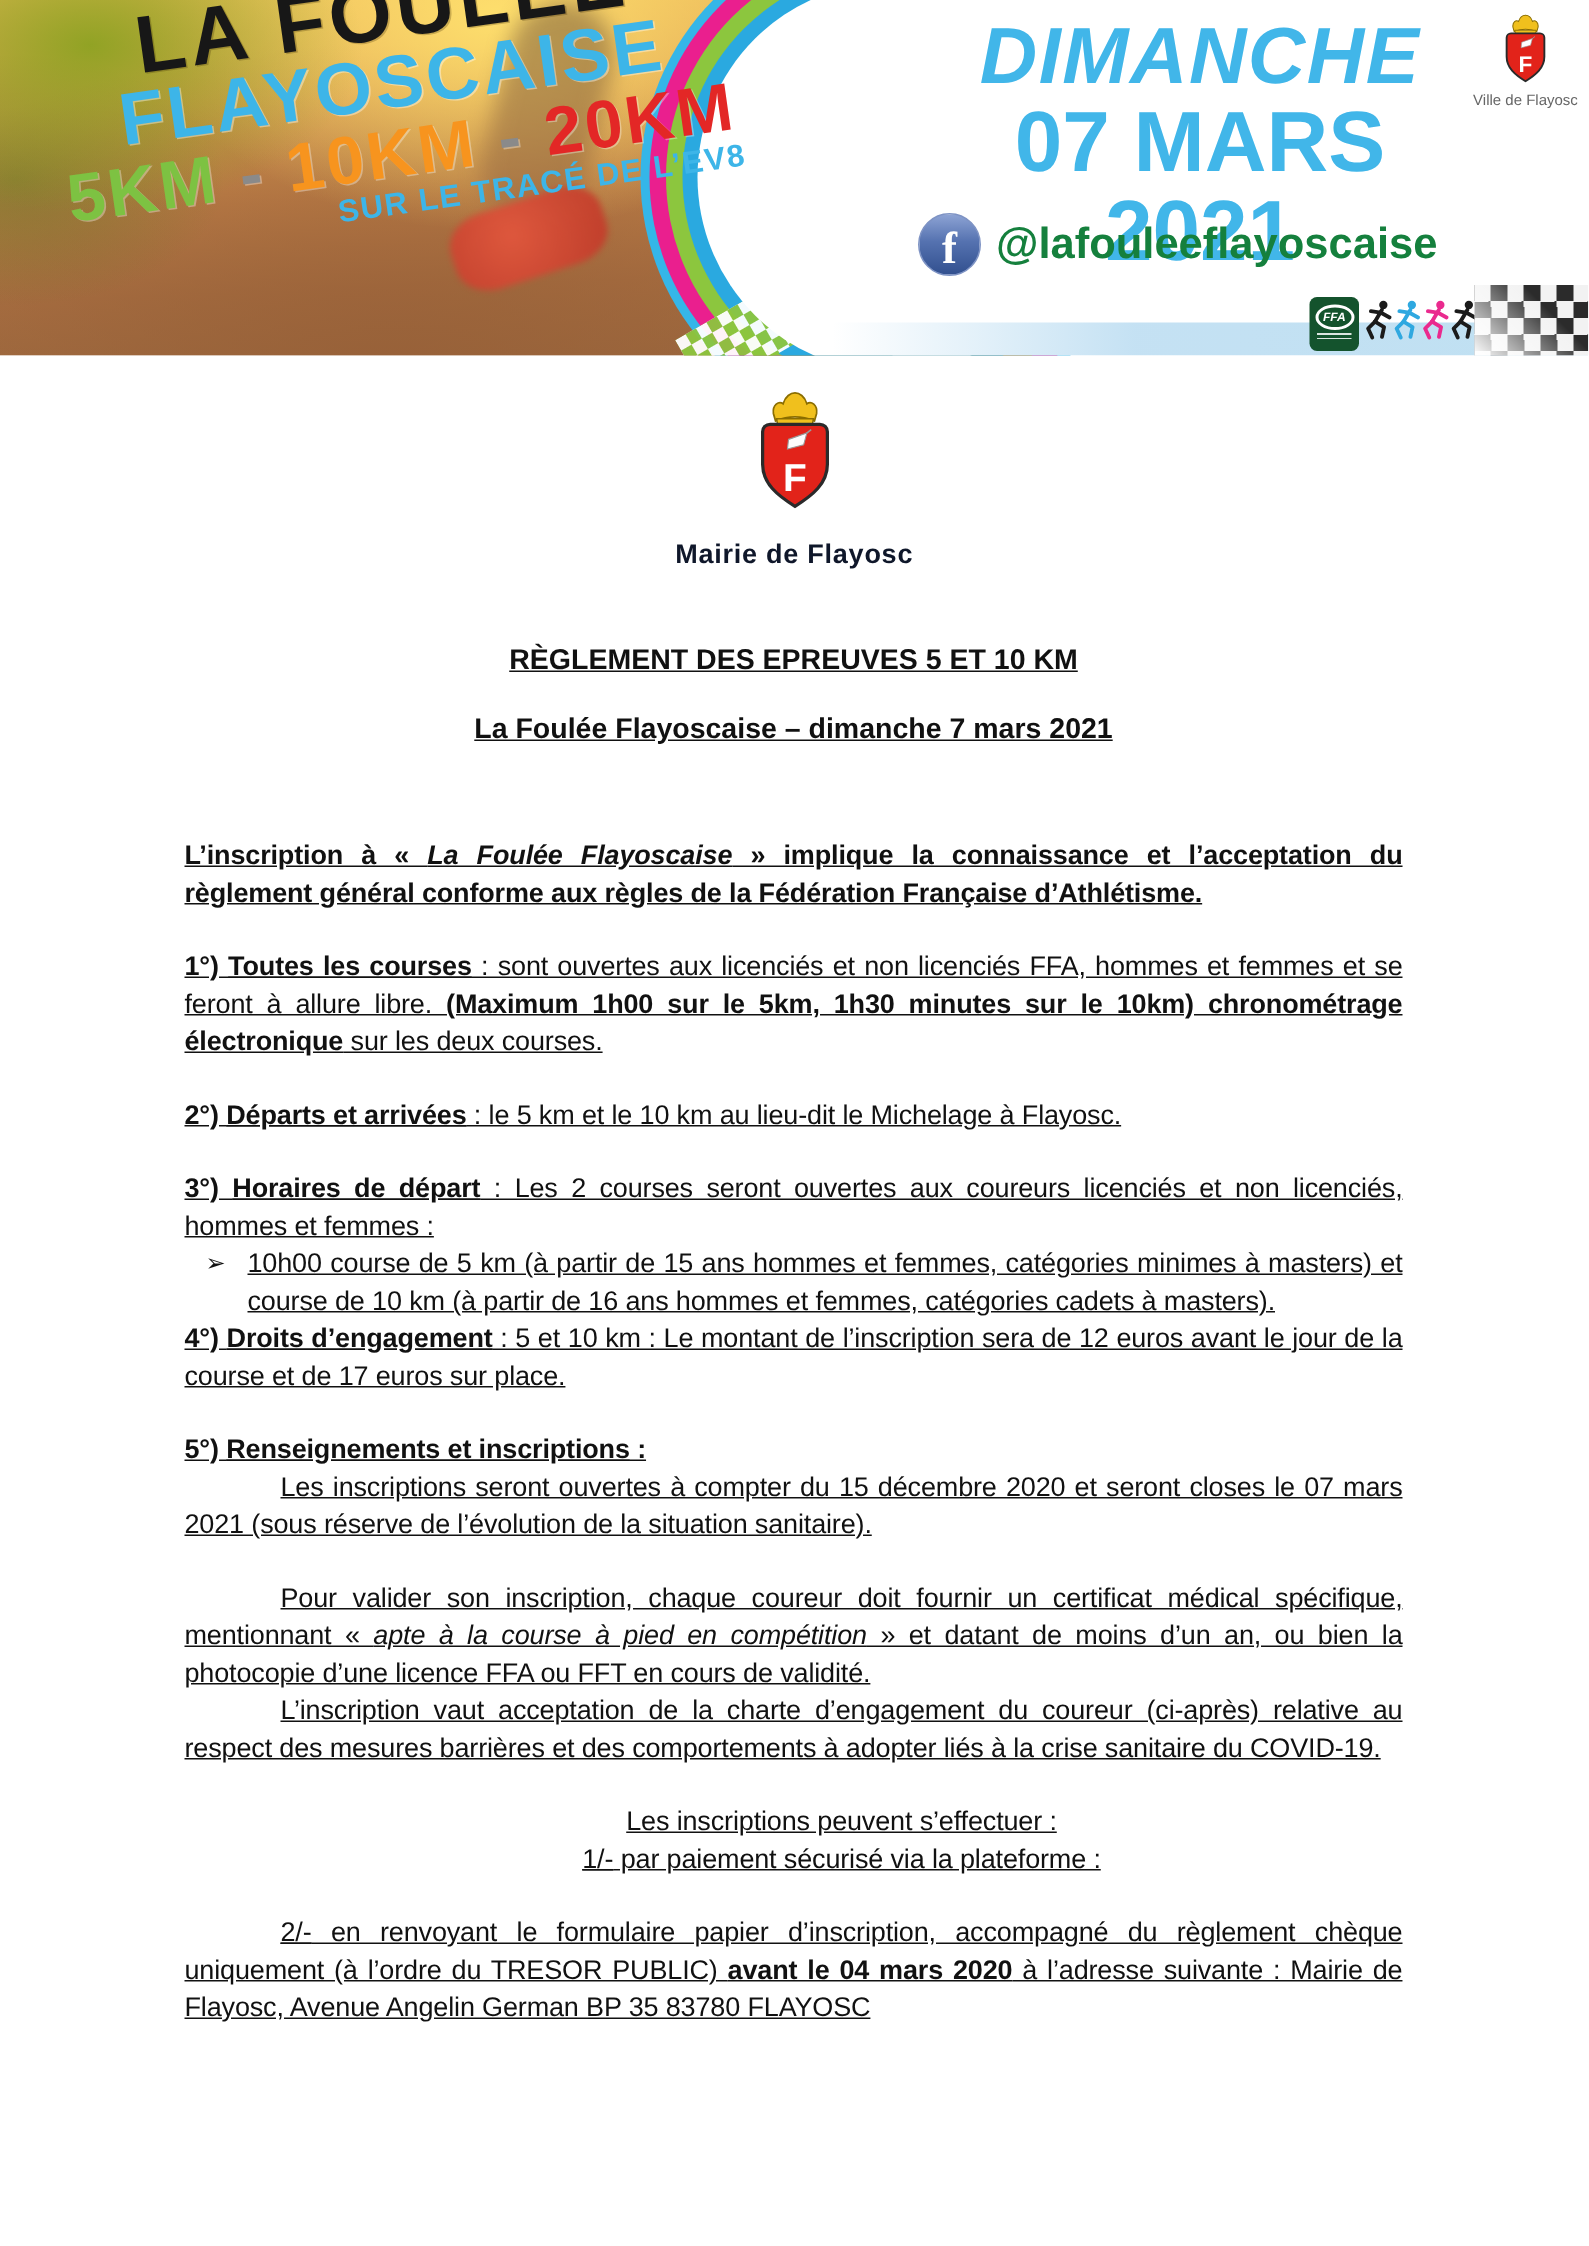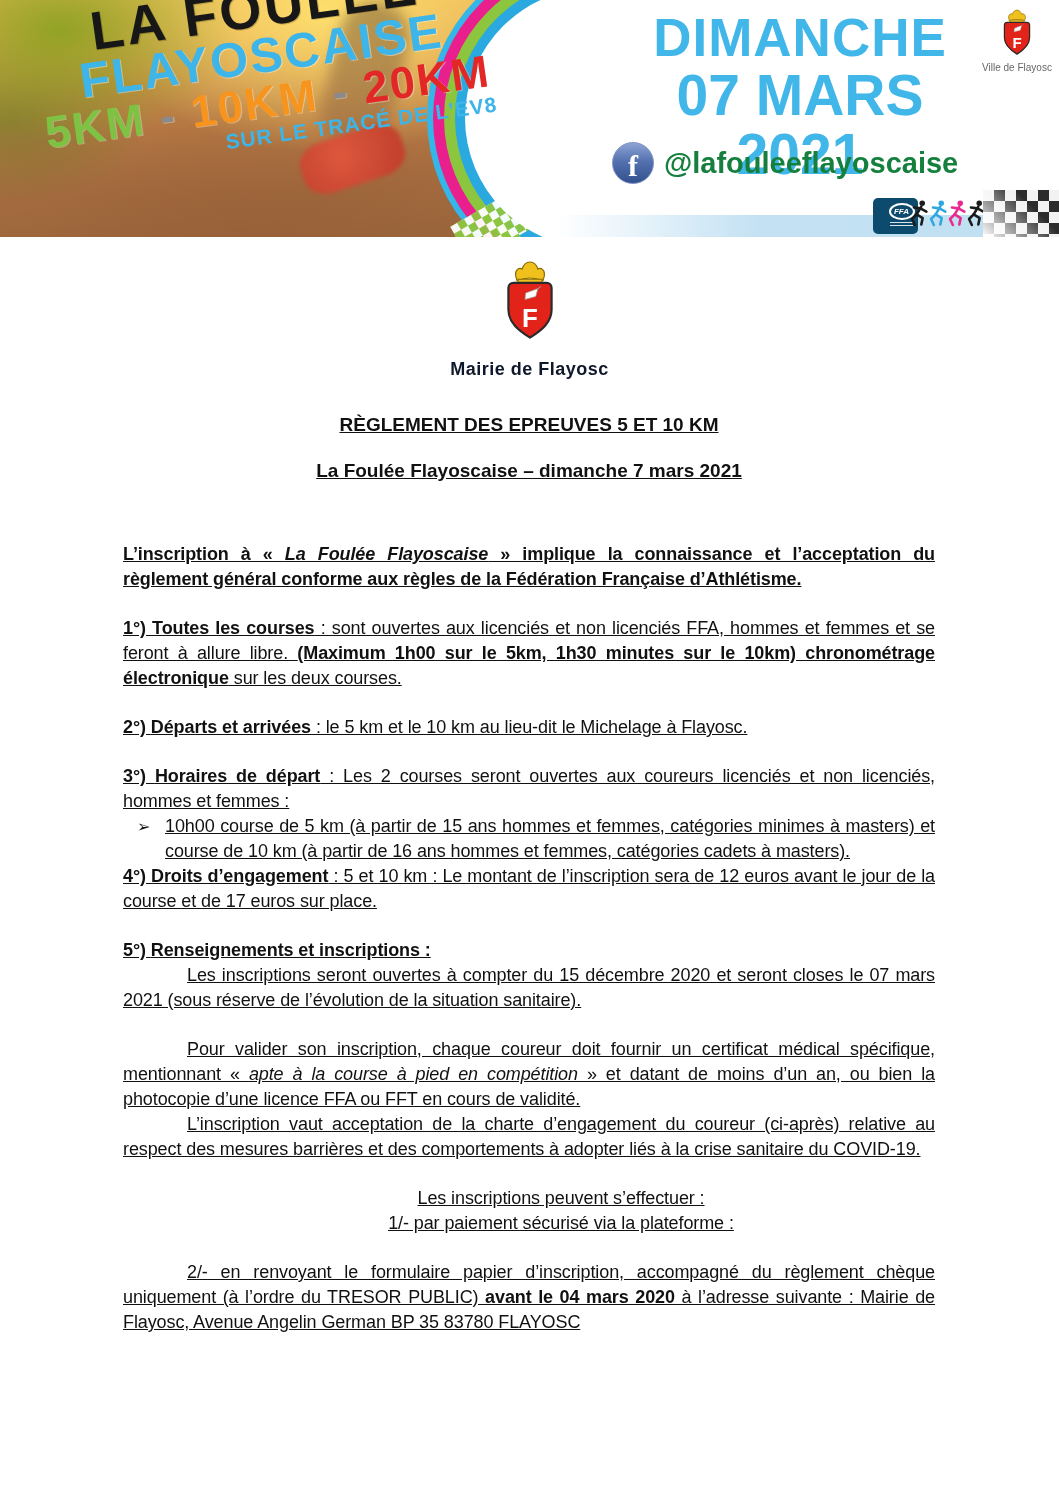--- a/index.html
+++ b/index.html
@@ -32,55 +32,55 @@
         repeating-conic-gradient(#8dc63f 0% 25%, #ffffff 0% 50%);
        background-size:100% 100%,16px 16px;opacity:.95;}
   .photo-text{position:absolute;left:18px;top:14px;width:470px;transform:rotate(-8deg);
        transform-origin:left top;text-align:center;font-weight:bold;line-height:1.02;}
   .bt1{font-size:54px;color:#171717;letter-spacing:3px;text-shadow:1px 1px 0 rgba(60,40,0,.25);}
   .bt2{font-size:49px;color:#3db5e8;margin-top:-4px;letter-spacing:2px;text-shadow:1px 1px 0 rgba(255,255,255,.4);}
   .bt3{font-size:45px;margin-top:-2px;letter-spacing:2px;text-shadow:1px 1px 0 rgba(255,255,255,.35);}
   .bt4{font-size:21px;color:#3db5e8;text-align:right;padding-right:8px;margin-top:0;letter-spacing:1px;}
   .date-block{position:absolute;left:610px;top:10px;width:380px;text-align:center;
        color:#41b6e9;font-weight:bold;line-height:1.05;}
-  .date1{font-size:53px;letter-spacing:1px;}
+  .date1{font-size:53px;letter-spacing:1px;font-style:italic;}
   .date2{font-size:57px;}
   .fb-row{position:absolute;left:612px;top:142px;display:flex;align-items:center;gap:10px;}
   .fb-icon{width:40px;height:40px;border-radius:50%;flex:0 0 auto;
       background:linear-gradient(180deg,#8da3d4 0%,#5572b0 45%,#32508f 100%);
       border:1px solid #7e93c4;display:flex;align-items:center;justify-content:center;}
   .fb-f{color:#fff;font-family:"Liberation Serif",serif;font-weight:bold;font-size:30px;line-height:1;margin-top:6px;}
   .fb-handle{color:#15803d;font-weight:bold;font-size:29px;}
   .ville-logo{position:absolute;left:981px;top:8px;width:72px;text-align:center;}
   .ville-logo svg{width:42px;height:52px;display:block;margin:0 auto;}
   .ville-caption{font-size:10px;color:#666;margin-top:2px;white-space:nowrap;}
   .blue-strip{position:absolute;left:555px;bottom:0;right:0;height:22px;
       background:linear-gradient(90deg,rgba(205,231,245,0) 0%,rgba(190,222,242,.9) 40%,#bfe0f2 100%);}
-  .ffa-badge{position:absolute;left:873px;top:198px;width:33px;height:36px;background:#0c4a6e;
-      border-radius:5px;text-align:center;padding-left:12px;}
+  .ffa-badge{position:absolute;left:873px;top:198px;width:33px;height:36px;background:#14532d;
+      border-radius:5px;text-align:center;}
   .ffa-oval{width:22px;height:13px;border:2px solid #fff;border-radius:50%;margin:5px auto 1px;
       color:#fff;font-size:8px;font-weight:bold;font-style:italic;line-height:13px;}
   .ffa-sub{width:23px;height:6px;margin:2px auto 0;background:
       repeating-linear-gradient(#fff 0 1px, rgba(255,255,255,0) 1px 3px);opacity:.85;}
   .runners{position:absolute;left:912px;top:196px;display:flex;}
   .runners svg{width:24px;height:34px;margin-left:-5px;}
   .checker-corner{position:absolute;right:0;top:190px;width:76px;height:47px;
       background:
         linear-gradient(45deg,#ffffff 0%,rgba(255,255,255,0) 65%),
         repeating-conic-gradient(#2b2b2b 0% 25%, #f2f2f2 0% 50%);
       background-size:100% 100%,22px 22px;}
 
   
   .mairie-block{margin-top:18px;text-align:center;}
   .mairie-block svg{width:72px;height:96px;display:block;margin:0 auto;}
   .mairie-caption{margin-top:8px;font-size:18px;font-weight:bold;color:#0f172a;letter-spacing:.5px;}
 
   
   .doc{width:812px;margin:0 auto 0 123px;}
-  .doc-title{margin-top:34px;text-align:center;font-size:19px;font-weight:bold;text-decoration:underline;}
+  .doc-title{margin-top:50px;text-align:center;font-size:19px;font-weight:bold;text-decoration:underline;}
   .doc-subtitle{margin-top:24px;text-align:center;font-size:19px;font-weight:bold;text-decoration:underline;}
   .doc-body{margin-top:60px;font-size:18px;line-height:25px;letter-spacing:-.1px;text-align:justify;}
   .para{margin:0;text-decoration:underline;}
   .gap{margin-top:24px;}
   .indent{text-indent:64px;}
   .block-indent{margin-left:64px;text-align:center;}
   .bullet{position:relative;padding-left:42px;}
   .bullet .marker{position:absolute;left:14px;top:0;font-size:16px;}
   .b{font-weight:bold;}
   .i{font-style:italic;}

